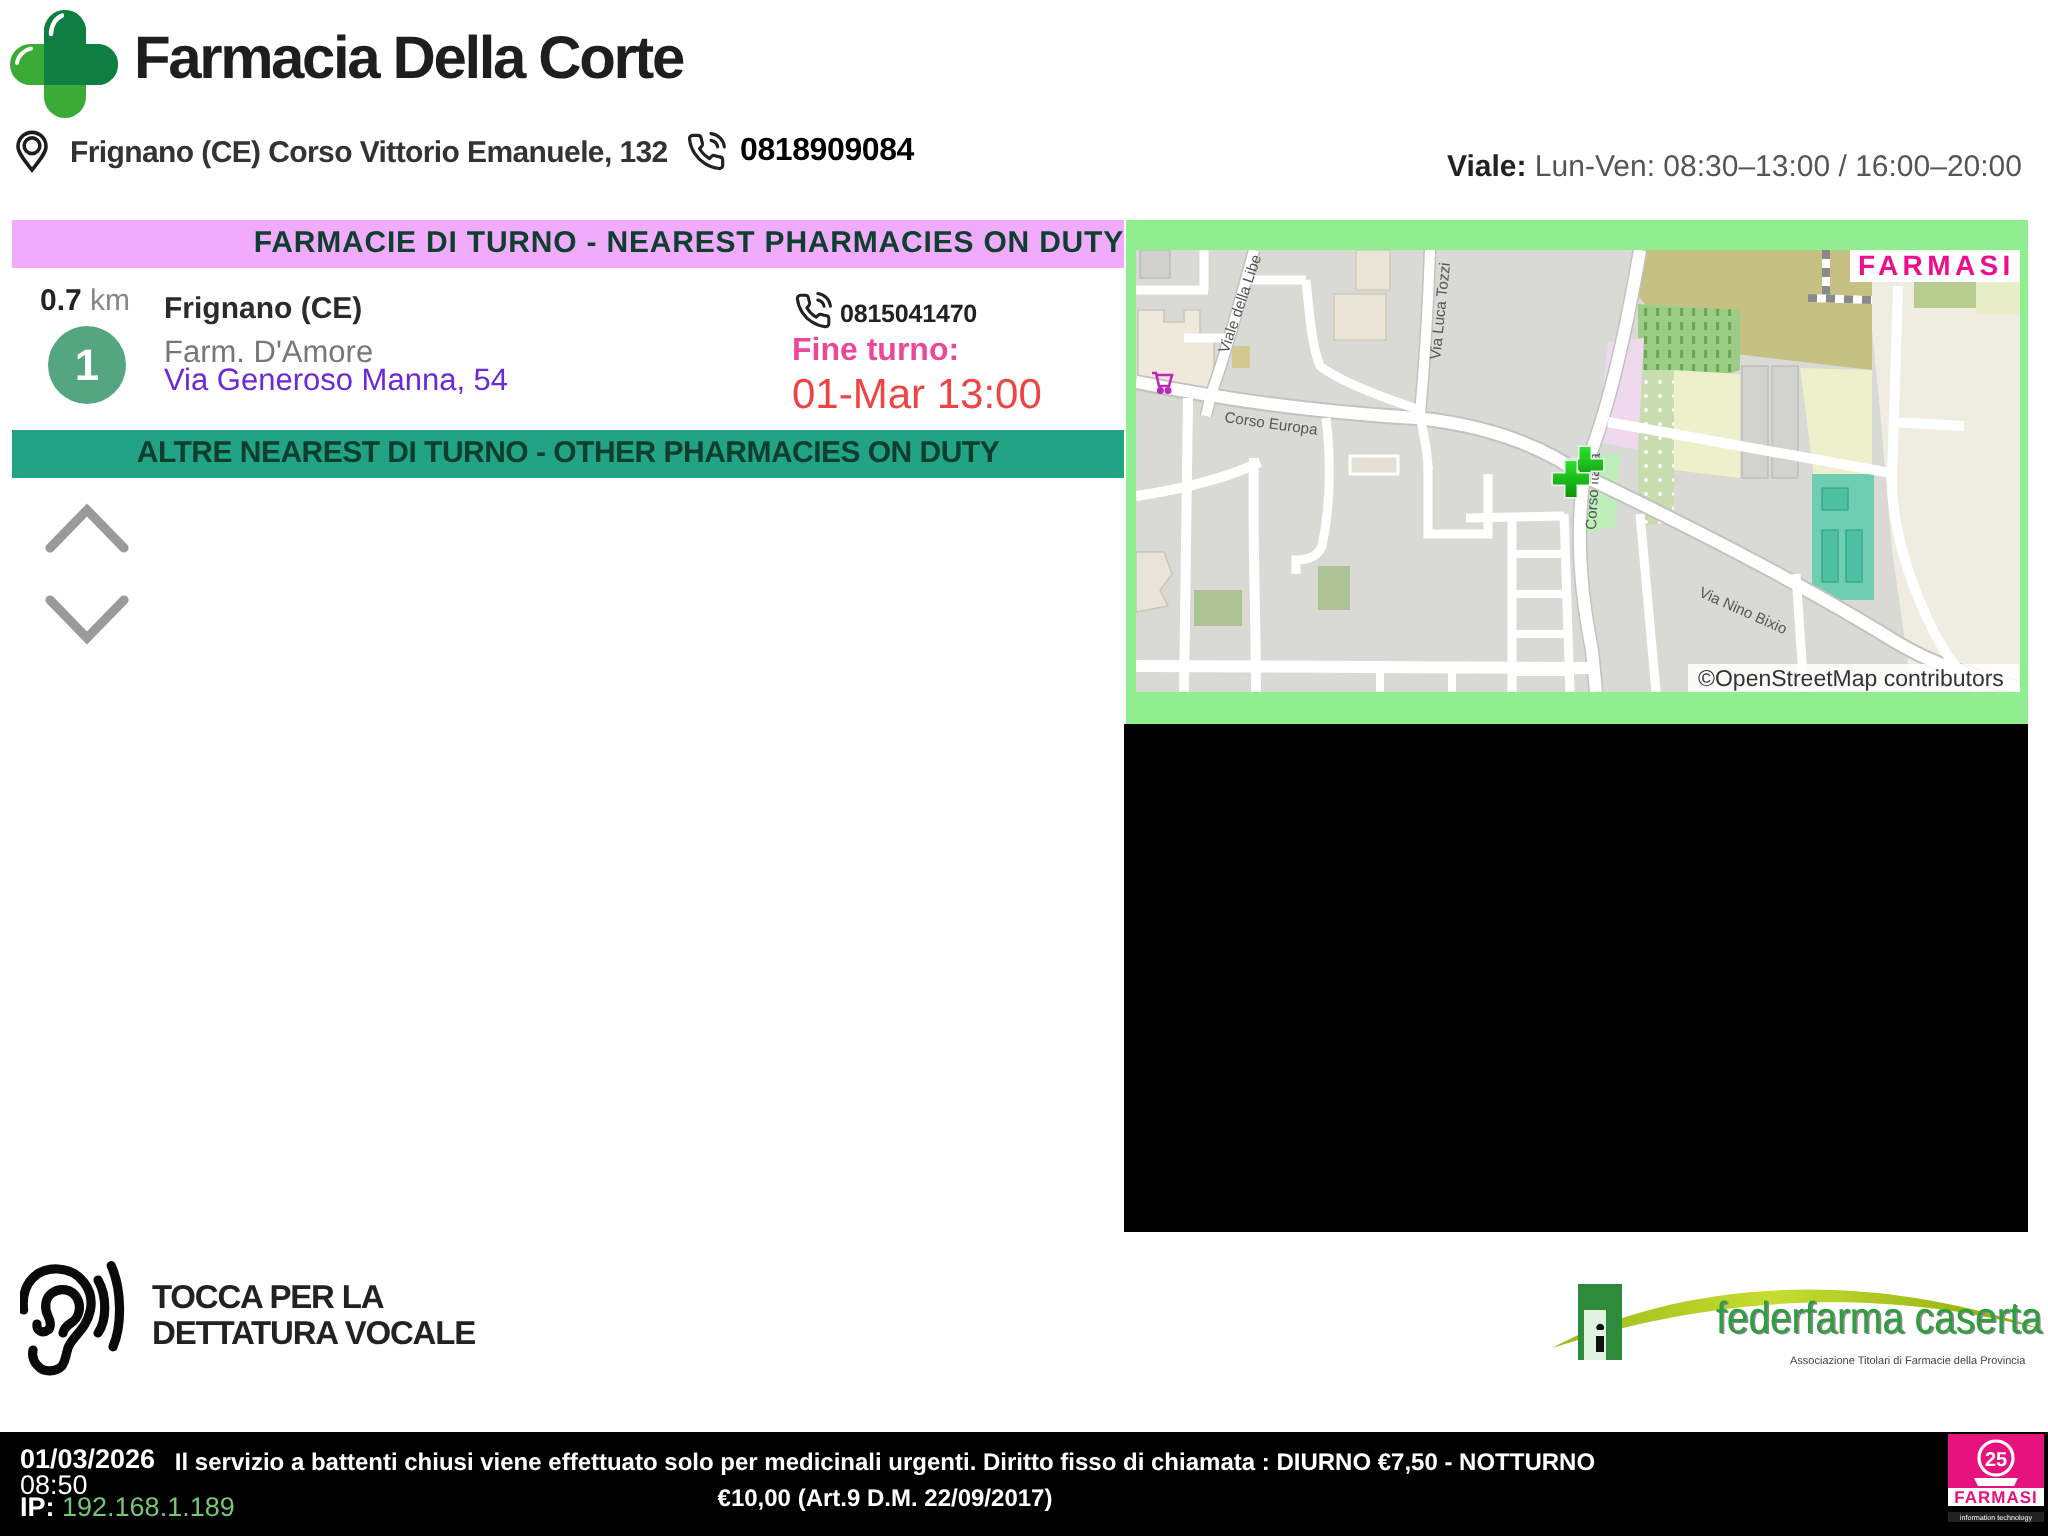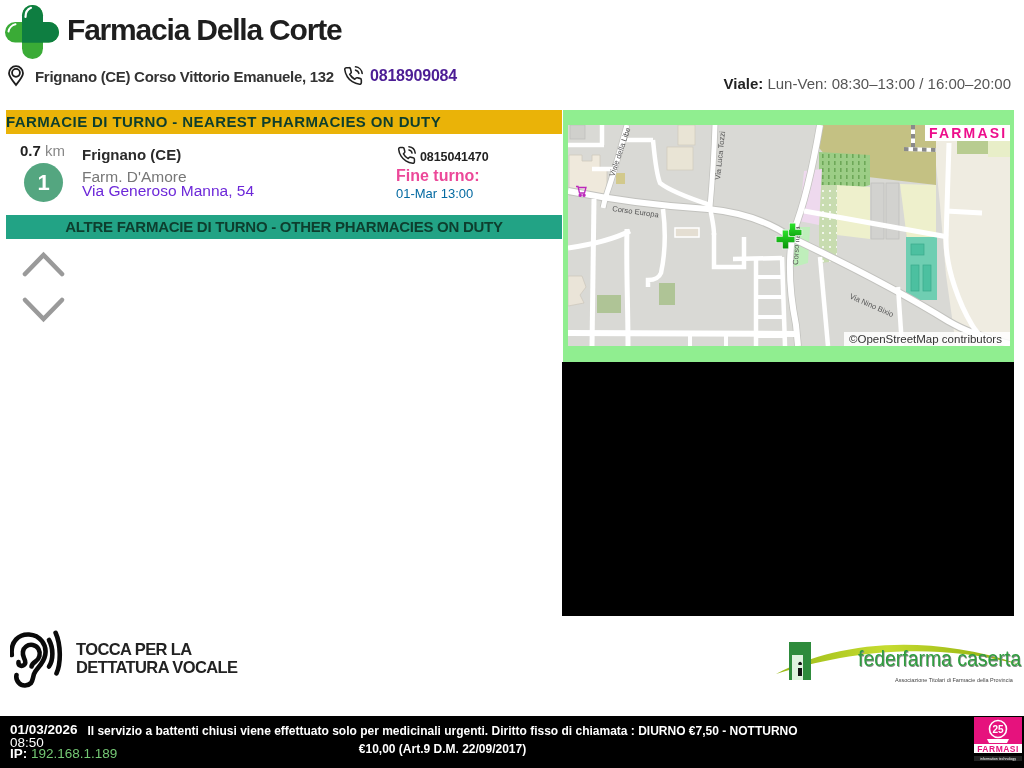--- a/index.html
+++ b/index.html
@@ -33,25 +33,25 @@
 </svg>
 
 <div class="abs" style="left:35px;top:68px;font-size:15px;font-weight:bold;letter-spacing:-0.3px;color:#333">Frignano (CE) Corso Vittorio Emanuele, 132</div>
 
 <svg class="abs" style="left:343px;top:66px" width="20" height="20" viewBox="0 0 24 24" fill="none" stroke="#222" stroke-width="1.9" stroke-linecap="round" stroke-linejoin="round">
   <path d="M22 16.92v3a2 2 0 0 1-2.18 2 19.79 19.79 0 0 1-8.63-3.07 19.5 19.5 0 0 1-6-6 19.79 19.79 0 0 1-3.07-8.67A2 2 0 0 1 4.11 2h3a2 2 0 0 1 2 1.72 12.84 12.84 0 0 0 .7 2.81 2 2 0 0 1-.45 2.11L8.09 9.91a16 16 0 0 0 6 6l1.27-1.27a2 2 0 0 1 2.11-.45 12.84 12.84 0 0 0 2.81.7A2 2 0 0 1 22 16.92z"></path>
   <path d="M15.05 5A5 5 0 0 1 19 8.95"></path>
   <path d="M15.05 1A9 9 0 0 1 23 8.94"></path>
 </svg>
 
-<div class="abs" style="left:370px;top:67px;font-size:16px;font-weight:bold;letter-spacing:-0.2px;color:#4c1d95">0818909084</div>
+<div class="abs" style="left:370px;top:67px;font-size:16px;font-weight:bold;letter-spacing:-0.2px;color:#000000">0818909084</div>
 
 <div class="abs" style="left:512px;top:75px;width:499px;text-align:right;font-size:15px;color:#555"><b style="color:#222">Viale:</b> Lun-Ven: 08:30–13:00 / 16:00–20:00</div>
 
-<div class="abs" style="left:6px;top:110px;width:556px;height:24px;background:#eab308;color:#0d3e2e;font-size:15px;font-weight:bold;text-align:left;line-height:24px;letter-spacing:0.4px">FARMACIE DI TURNO - NEAREST PHARMACIES ON DUTY</div>
+<div class="abs" style="left:6px;top:110px;width:556px;height:24px;background:#f0abfc;color:#0d3e2e;font-size:15px;font-weight:bold;text-align:right;line-height:24px;letter-spacing:0.4px">FARMACIE DI TURNO - NEAREST PHARMACIES ON DUTY</div>
 
 <div class="abs" style="left:20px;top:142px;font-size:15px;color:#888"><b style="color:#222">0.7</b> km</div>
 
 <div class="abs" style="left:24px;top:163px;width:39px;height:39px;border-radius:50%;background:#54a680;color:#fff;font-size:22px;font-weight:bold;text-align:center;line-height:39px">1</div>
 
 <div class="abs" style="left:82px;top:146px;font-size:15px;font-weight:bold;color:#2b2b2b">Frignano (CE)</div>
 
 <div class="abs" style="left:82px;top:168px;font-size:15.5px;color:#777">Farm. D'Amore</div>
 
 <div class="abs" style="left:82px;top:182px;font-size:15.5px;color:#6d28d9">Via Generoso Manna, 54</div>
@@ -59,23 +59,23 @@
 <svg class="abs" style="left:397px;top:146px" width="19" height="19" viewBox="0 0 24 24" fill="none" stroke="#222" stroke-width="1.9" stroke-linecap="round" stroke-linejoin="round">
   <path d="M22 16.92v3a2 2 0 0 1-2.18 2 19.79 19.79 0 0 1-8.63-3.07 19.5 19.5 0 0 1-6-6 19.79 19.79 0 0 1-3.07-8.67A2 2 0 0 1 4.11 2h3a2 2 0 0 1 2 1.72 12.84 12.84 0 0 0 .7 2.81 2 2 0 0 1-.45 2.11L8.09 9.91a16 16 0 0 0 6 6l1.27-1.27a2 2 0 0 1 2.11-.45 12.84 12.84 0 0 0 2.81.7A2 2 0 0 1 22 16.92z"></path>
   <path d="M15.05 5A5 5 0 0 1 19 8.95"></path>
   <path d="M15.05 1A9 9 0 0 1 23 8.94"></path>
 </svg>
 
 <div class="abs" style="left:420px;top:150px;font-size:12.5px;font-weight:bold;letter-spacing:-0.1px;color:#222">0815041470</div>
 
 <div class="abs" style="left:396px;top:167px;font-size:16px;font-weight:bold;color:#ec4899">Fine turno:</div>
 
-<div class="abs" style="left:396px;top:186px;font-size:13px;color:#0369a1">01-Mar 13:00</div>
-
-<div class="abs" style="left:6px;top:215px;width:556px;height:24px;background:#22a385;color:#0d3e2e;font-size:15px;font-weight:bold;text-align:center;line-height:24px;letter-spacing:-0.26px">ALTRE FARMACIE DI TURNO - OTHER PHARMACIES ON DUTY</div>
+<div class="abs" style="left:396px;top:186px;font-size:21px;color:#ef4444">01-Mar 13:00</div>
+
+<div class="abs" style="left:6px;top:215px;width:556px;height:24px;background:#22a385;color:#0d3e2e;font-size:15px;font-weight:bold;text-align:center;line-height:24px;letter-spacing:-0.26px">ALTRE NEAREST DI TURNO - OTHER PHARMACIES ON DUTY</div>
 
 <svg class="abs" style="left:20px;top:248px" width="48" height="30" viewBox="0 0 48 30">
   <path d="M5,26 L23.5,7 L42,26" fill="none" stroke="#9a9a9a" stroke-width="4.6" stroke-linecap="round"></path>
 </svg>
 
 <svg class="abs" style="left:20px;top:296px" width="48" height="30" viewBox="0 0 48 30">
   <path d="M5,4 L23.5,23 L42,4" fill="none" stroke="#9a9a9a" stroke-width="4.6" stroke-linecap="round"></path>
 </svg>
 
 <div class="abs" style="left:563px;top:110px;width:451px;height:252px;background:#90ee90"></div>

